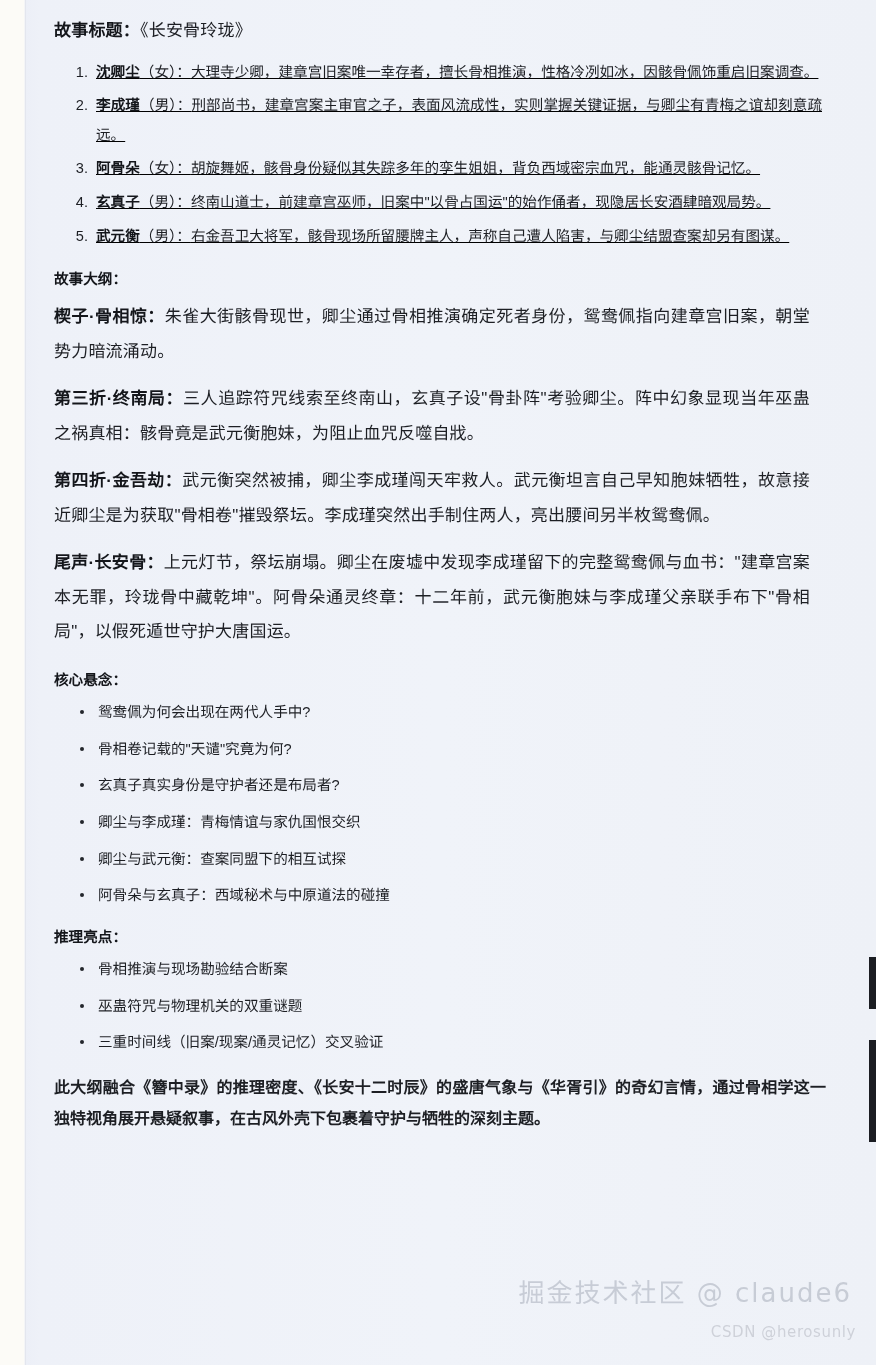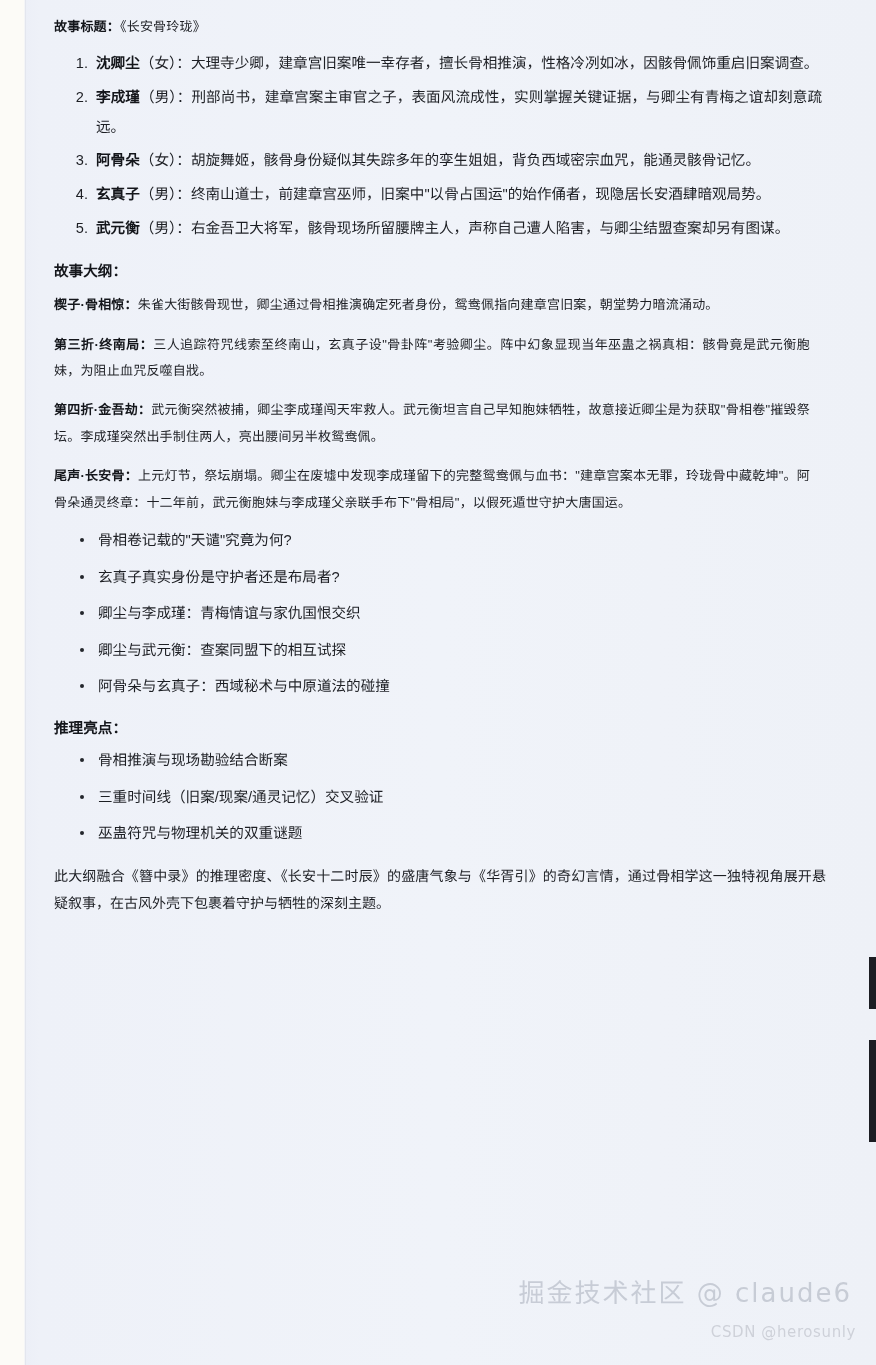--- a/index.html
+++ b/index.html
@@ -31,21 +31,21 @@
     right: 16px;
     bottom: 0;
     background: transparent;
     padding: 14px 34px 0 26px;
     box-sizing: border-box;
   }
 
   
   .blk {
     color: #1d1f24;
-    font-size: 13px;
+    font-size: 17px;
     line-height: 2.03;
     letter-spacing: .2px;
     margin: 0 16px 13px 0;
     text-align: justify;
     word-break: break-all;
   }
   .blk.tight { margin-bottom: 9px; }
   .lead {
     font-weight: bold;
     color: #14161b;
@@ -57,20 +57,21 @@
     line-height: 2.0;
     margin: 0 0 6px 0;
   }
   .gap-top { margin-top: 16px; }
 
   
   ol.roles {
     margin: 4px 4px 14px 0;
     padding-left: 38px;
     list-style: decimal;
+    text-decoration: underline;
   }
   ol.roles > li {
     color: #1d1f24;
     font-size: 14.6px;
     line-height: 2.03;
     margin-bottom: 4px;
     padding-left: 4px;
     text-align: justify;
     word-break: break-all;
   }
@@ -101,25 +102,26 @@
     top: 9px;
     width: 4px;
     height: 4px;
     border-radius: 50%;
     background: #23262c;
   }
 
   
   .closing {
     color: #1d1f24;
-    font-size: 14px;
+    font-size: 16px;
     line-height: 1.95;
     text-align: justify;
     word-break: break-all;
     margin: 18px 0 0 0;
+    font-weight: bold;
   }
 
   
   .wm-juejin {
     position: absolute;
     right: 24px;
     bottom: 56px;
     font-size: 26px;
     color: #b9bec9;
     opacity: .72;
@@ -210,36 +212,38 @@
     <p class="blk">
       <span class="lead">第三折·终南局：</span><span>三人追踪符咒线索至终南山，玄真子设"骨卦阵"考验卿尘。阵中幻象显现当年巫蛊之祸真相：骸骨竟是武元衡胞妹，为阻止血咒反噬自戕。</span>
     </p>
     <p class="blk">
       <span class="lead">第四折·金吾劫：</span><span>武元衡突然被捕，卿尘李成瑾闯天牢救人。武元衡坦言自己早知胞妹牺牲，故意接近卿尘是为获取"骨相卷"摧毁祭坛。李成瑾突然出手制住两人，亮出腰间另半枚鸳鸯佩。</span>
     </p>
     <p class="blk">
       <span class="lead">尾声·长安骨：</span><span>上元灯节，祭坛崩塌。卿尘在废墟中发现李成瑾留下的完整鸳鸯佩与血书："建章宫案本无罪，玲珑骨中藏乾坤"。阿骨朵通灵终章：十二年前，武元衡胞妹与李成瑾父亲联手布下"骨相局"，以假死遁世守护大唐国运。</span>
     </p>
 
+    <p class="section-head gap-top">核心悬念：</p>
     <ul class="bullets">
+      <li>鸳鸯佩为何会出现在两代人手中?</li>
       <li>骨相卷记载的"天谴"究竟为何?</li>
       <li>玄真子真实身份是守护者还是布局者?</li>
     </ul>
 
     <ul class="bullets">
       <li>卿尘与李成瑾：青梅情谊与家仇国恨交织</li>
       <li>卿尘与武元衡：查案同盟下的相互试探</li>
       <li>阿骨朵与玄真子：西域秘术与中原道法的碰撞</li>
     </ul>
 
     <p class="section-head gap-top">推理亮点：</p>
     <ul class="bullets">
       <li>骨相推演与现场勘验结合断案</li>
+      <li>巫蛊符咒与物理机关的双重谜题</li>
       <li>三重时间线（旧案/现案/通灵记忆）交叉验证</li>
-      <li>巫蛊符咒与物理机关的双重谜题</li>
     </ul>
 
     <p class="closing">此大纲融合《簪中录》的推理密度、《长安十二时辰》的盛唐气象与《华胥引》的奇幻言情，通过骨相学这一独特视角展开悬疑叙事，在古风外壳下包裹着守护与牺牲的深刻主题。</p>
   </div>
 
   <div class="wm-juejin">掘金技术社区 @ claude6</div>
   <div class="wm-csdn">CSDN @herosunly</div>
 
   <div id="scrollbar-track">
     <div class="sb-thumb" id="sb-thumb-a"></div>

